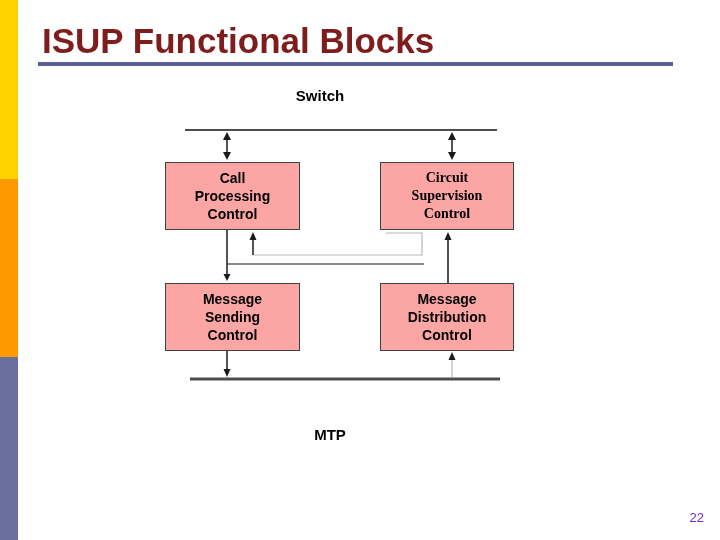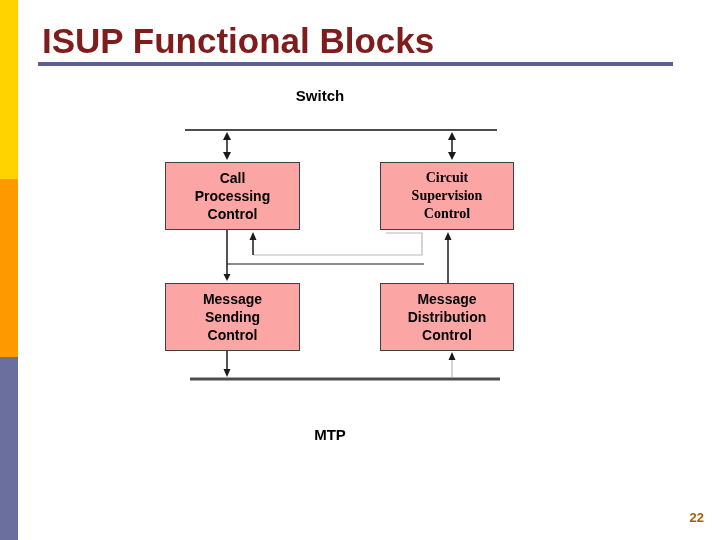--- a/index.html
+++ b/index.html
@@ -51,21 +51,21 @@
     font-size: 14px; font-weight: bold; color: #000;
     text-align: center; line-height: 18px; white-space: pre-line;
   }
 
   
   .connectors { position: absolute; left: 0; top: 0; }
 
   
   .page-number {
     position: absolute; right: 16px; top: 510px;
-    font-size: 13px; color: #a16207; font-weight: bold;
+    font-size: 13px; color: #6d28d9;
   }
 </style>
 </head>
 <body>
 
 <div class="bar-seg bar-yellow"></div>
 <div class="bar-seg bar-orange"></div>
 <div class="bar-seg bar-slate"></div>
 
 <div class="title">ISUP Functional Blocks</div>

